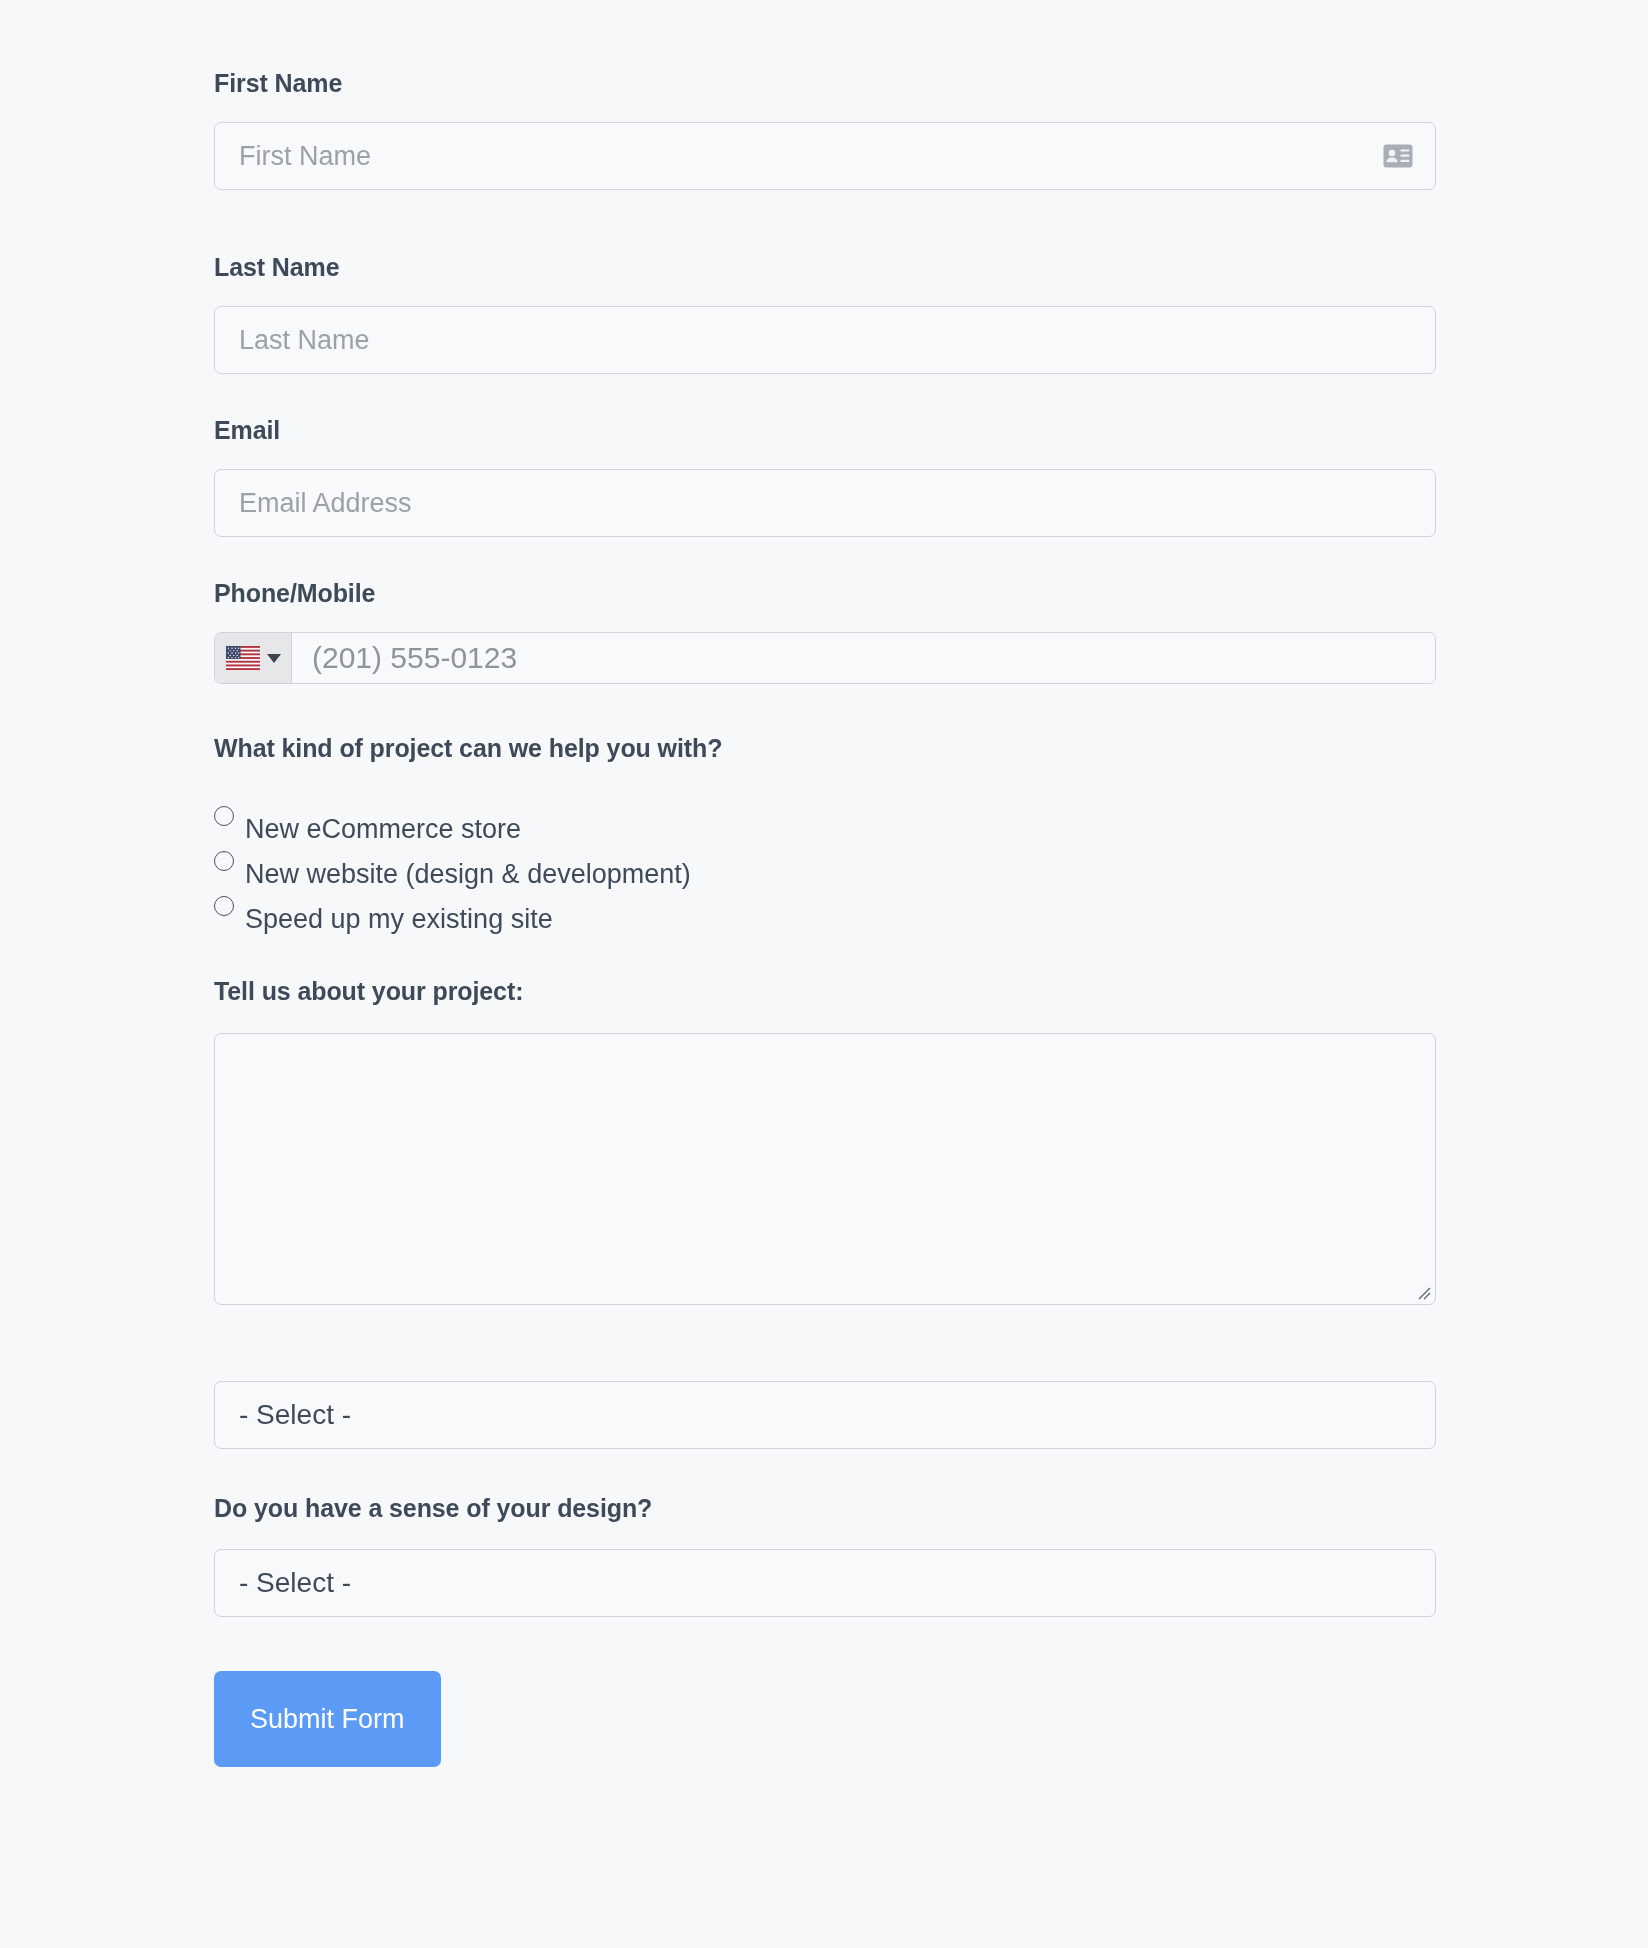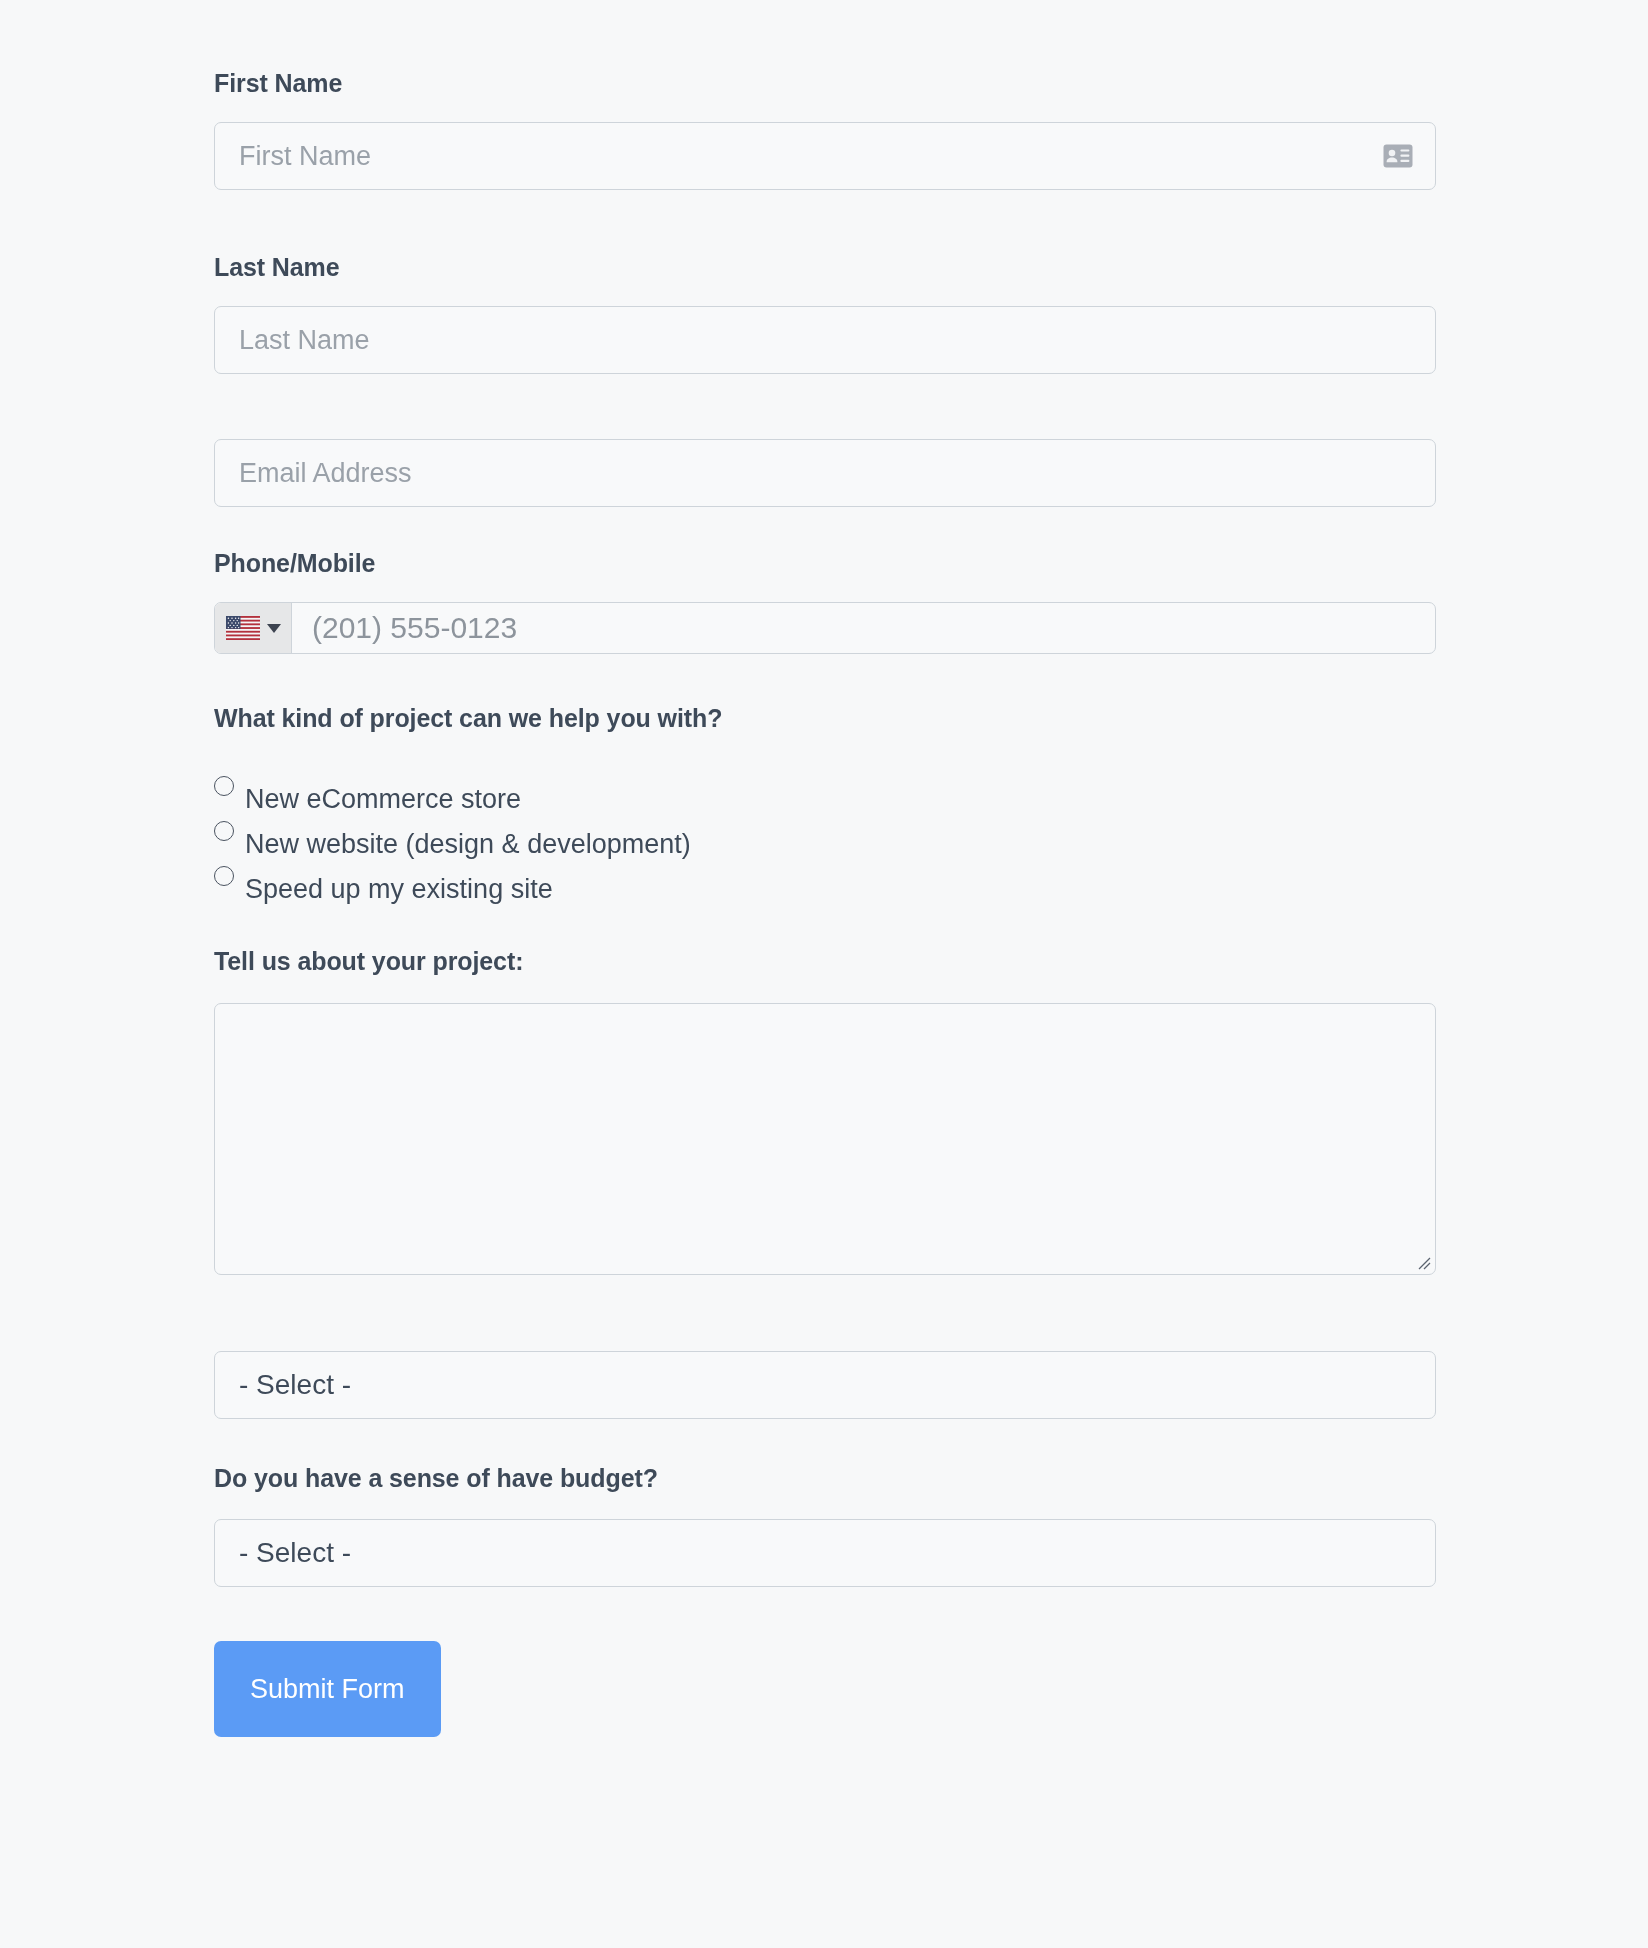--- a/index.html
+++ b/index.html
@@ -214,20 +214,21 @@
       <div class="gap-lab-in"></div>
       <div class="field-box">
         <span class="field-placeholder">Last Name</span>
       </div>
     </div>
   </div>
 
   
   <div class="gap-block"></div>
   <div>
+    <div class="label">Email</div>
     <div class="gap-lab-in"></div>
     <div class="field-box">
       <span class="field-placeholder">Email Address</span>
     </div>
   </div>
 
   
   <div class="gap-block"></div>
   <div>
     <div class="label">Phone/Mobile</div>
@@ -316,21 +317,21 @@
   <div>
     <div class="gap-lab-in" style="height:26px"></div>
     <div class="select-box">
       <span class="select-value">- Select -</span>
     </div>
   </div>
 
   
   <div class="gap-block" style="height:44px"></div>
   <div>
-    <div class="label">Do you have a sense of have budget?</div>
+    <div class="label">Do you have a sense of your design?</div>
     <div class="gap-lab-in" style="height:26px"></div>
     <div class="select-box">
       <span class="select-value">- Select -</span>
     </div>
   </div>
 
   
   <button class="submit-btn">Submit Form</button>
 
 </div>

